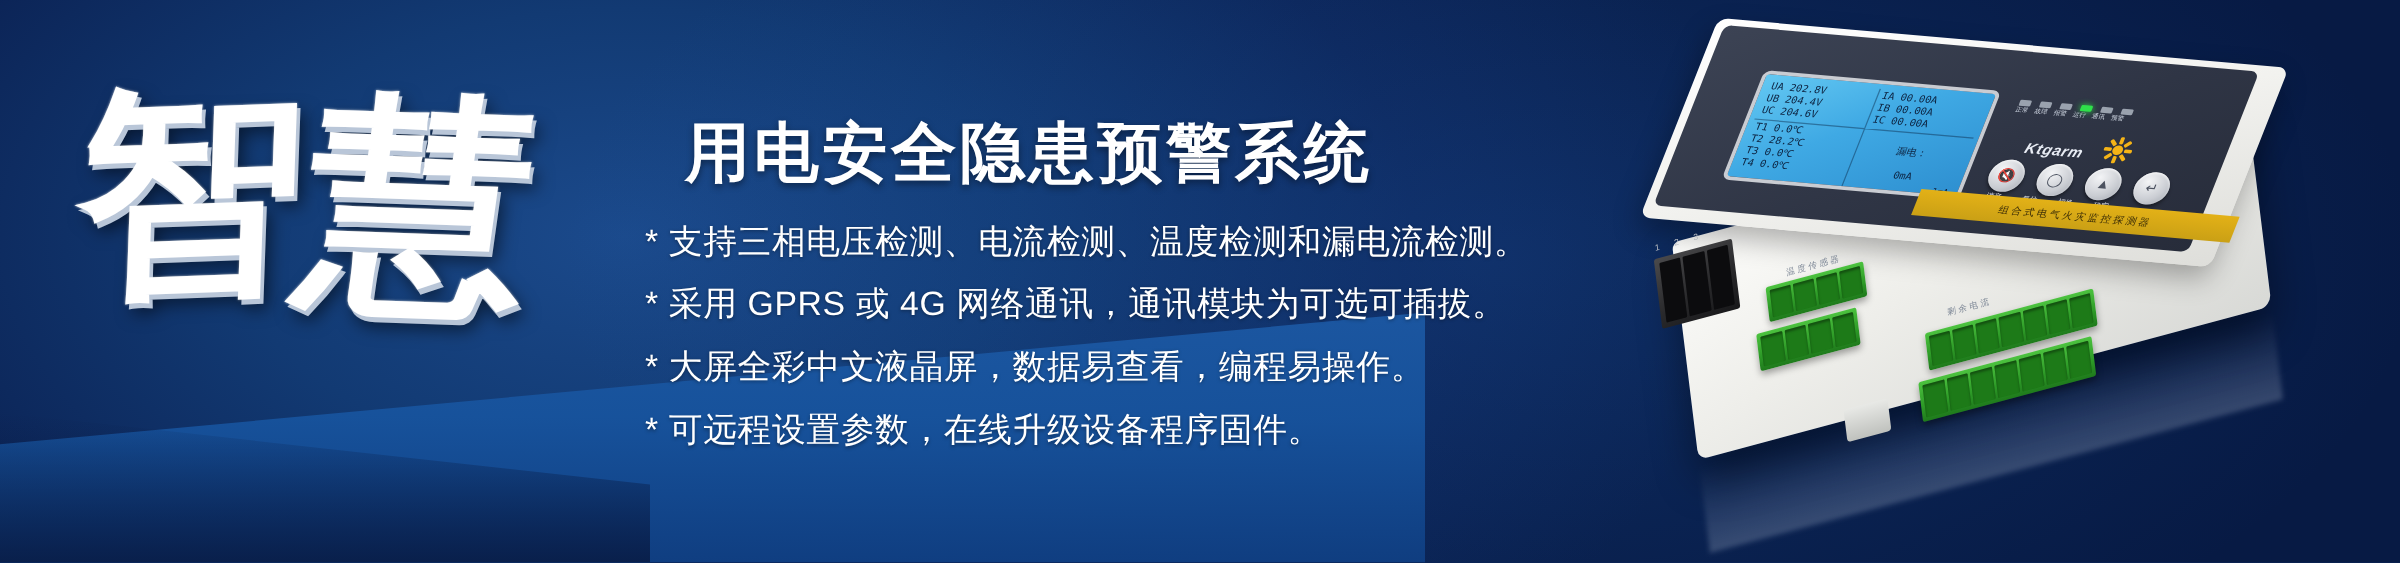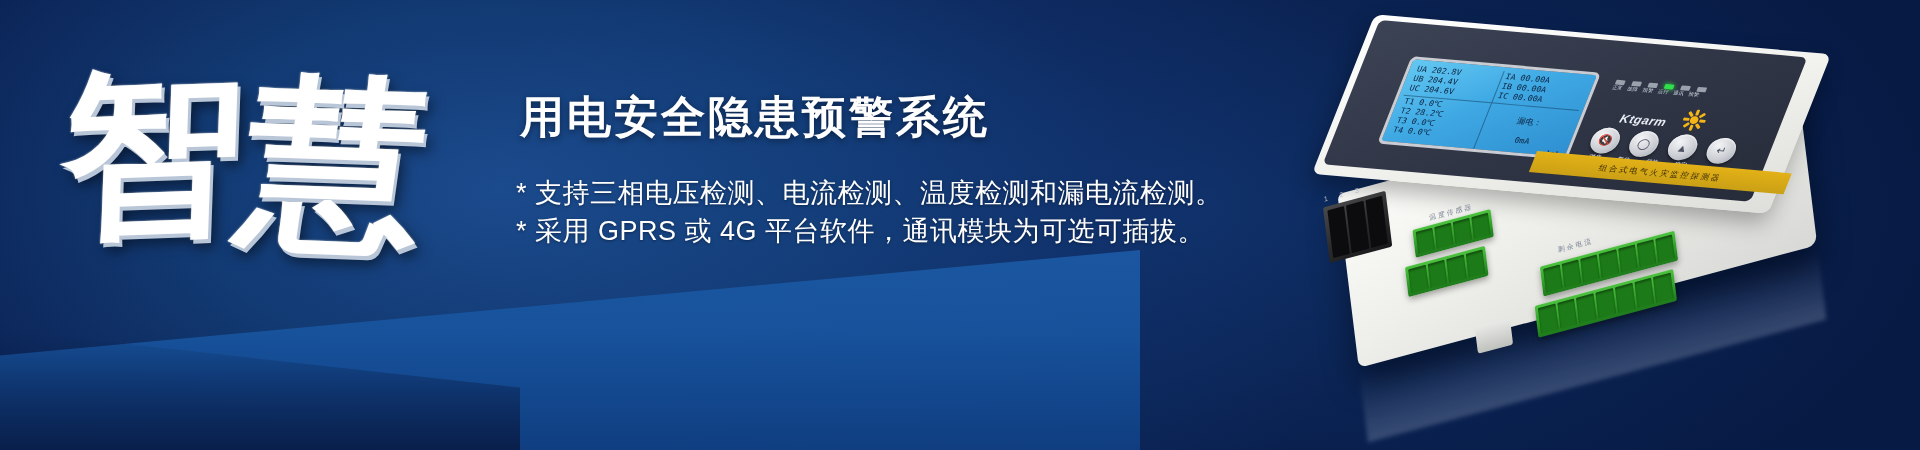--- a/index.html
+++ b/index.html
@@ -68,33 +68,33 @@
     border:2px solid rgba(255,255,255,.92);
     color:#ffffff;
     font-size:31px;
     letter-spacing:4px;
     white-space:nowrap;
     text-shadow:0 1px 3px rgba(0,0,0,.45);
   }
 
   
   .headline{
-    position:absolute; left:520px; top:88px;
+    position:absolute; left:548px; top:88px;
     color:#ffffff;
-    font-size:44px;
+    font-size:52px;
     font-weight:700;
     letter-spacing:3px;
     white-space:nowrap;
     text-shadow:0 2px 6px rgba(0,0,0,.45);
   }
 
   
   .bullets{
     position:absolute; left:516px; top:178px;
-    display:flex; flex-direction:column; gap:8px;
+    display:flex; flex-direction:column; gap:20px;
   }
   .bullet{
     color:#ffffff;
     font-size:27px;
     line-height:1.12;
     letter-spacing:.5px;
     white-space:nowrap;
     text-shadow:0 1px 3px rgba(0,0,0,.40);
   }
 
@@ -280,21 +280,23 @@
   <div class="calli">
     <span class="calli-char c1">智</span>
     <span class="calli-char c2">慧</span>
   </div>
 
 
   <div class="headline">用电安全隐患预警系统</div>
 
   <div class="bullets">
     <div class="bullet">* 支持三相电压检测、电流检测、温度检测和漏电流检测。</div>
-    <div class="bullet">* 采用 GPRS 或 4G 平台软件，通讯模块为可选可插拔。</div>
+    <div class="bullet">* 采用 GPRS 或 4G 网络通讯，通讯模块为可选可插拔。</div>
+    <div class="bullet">* 大屏全彩中文液晶屏，数据易查看，编程易操作。</div>
+    <div class="bullet">* 可远程设置参数，在线升级设备程序固件。</div>
   </div>
 
   <div class="device">
 
     <div class="reflection"></div>
     <div class="dev-body"></div>
     <div class="dev-top"></div>
     <div class="dev-face"></div>
 
     <div class="lcd">

